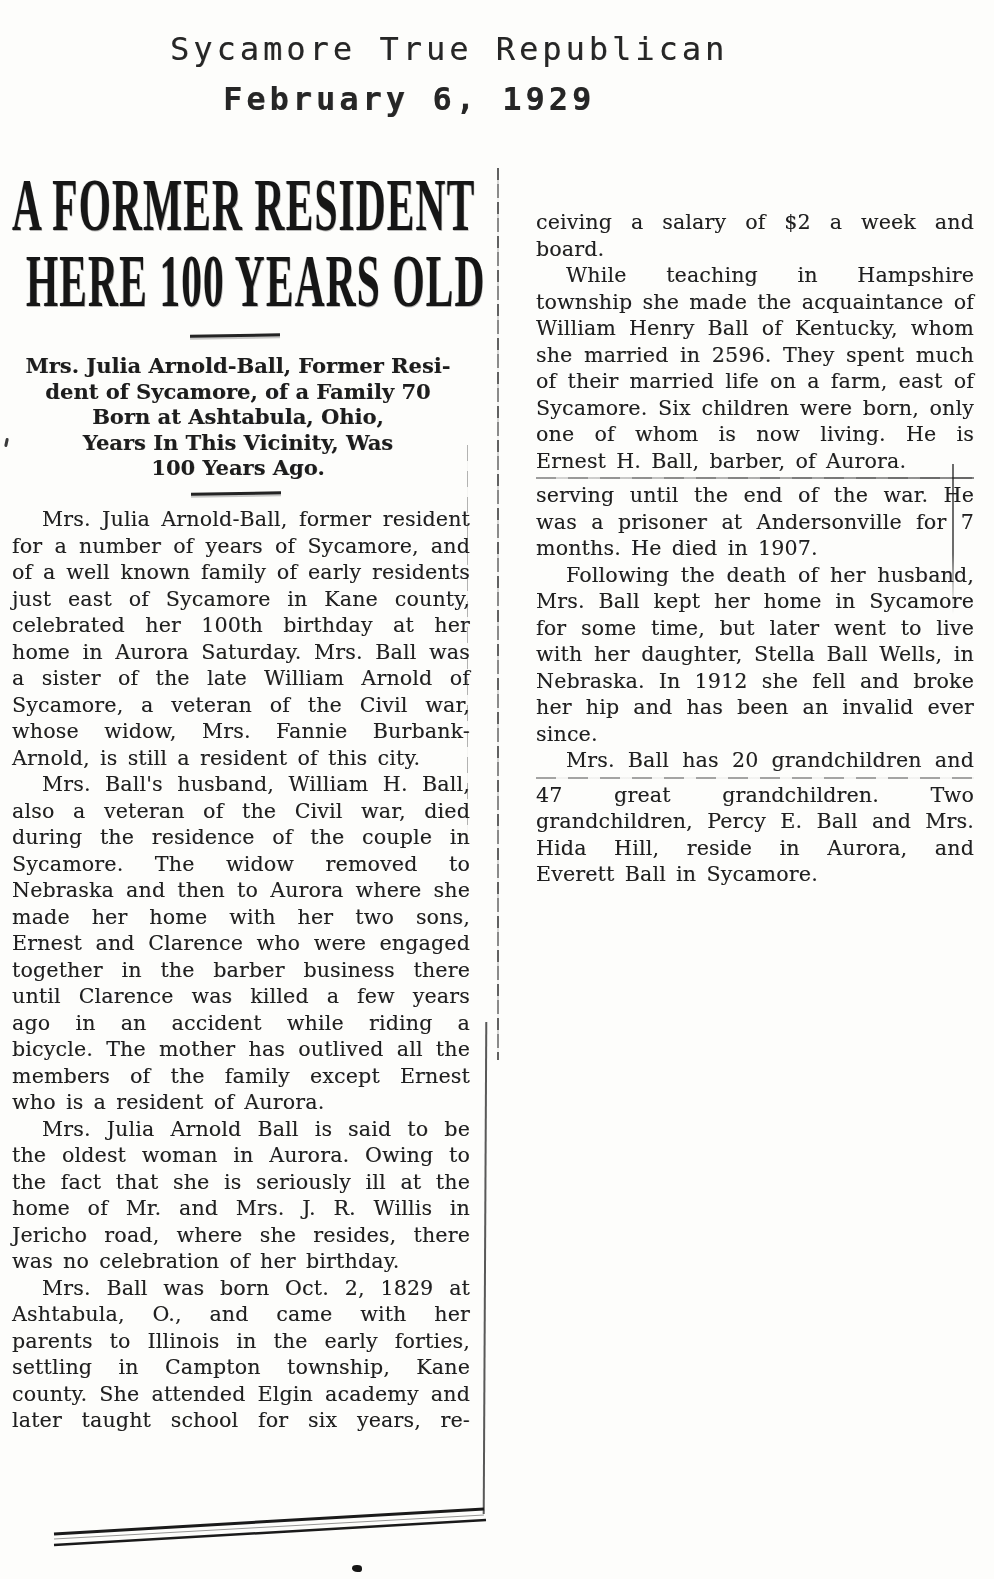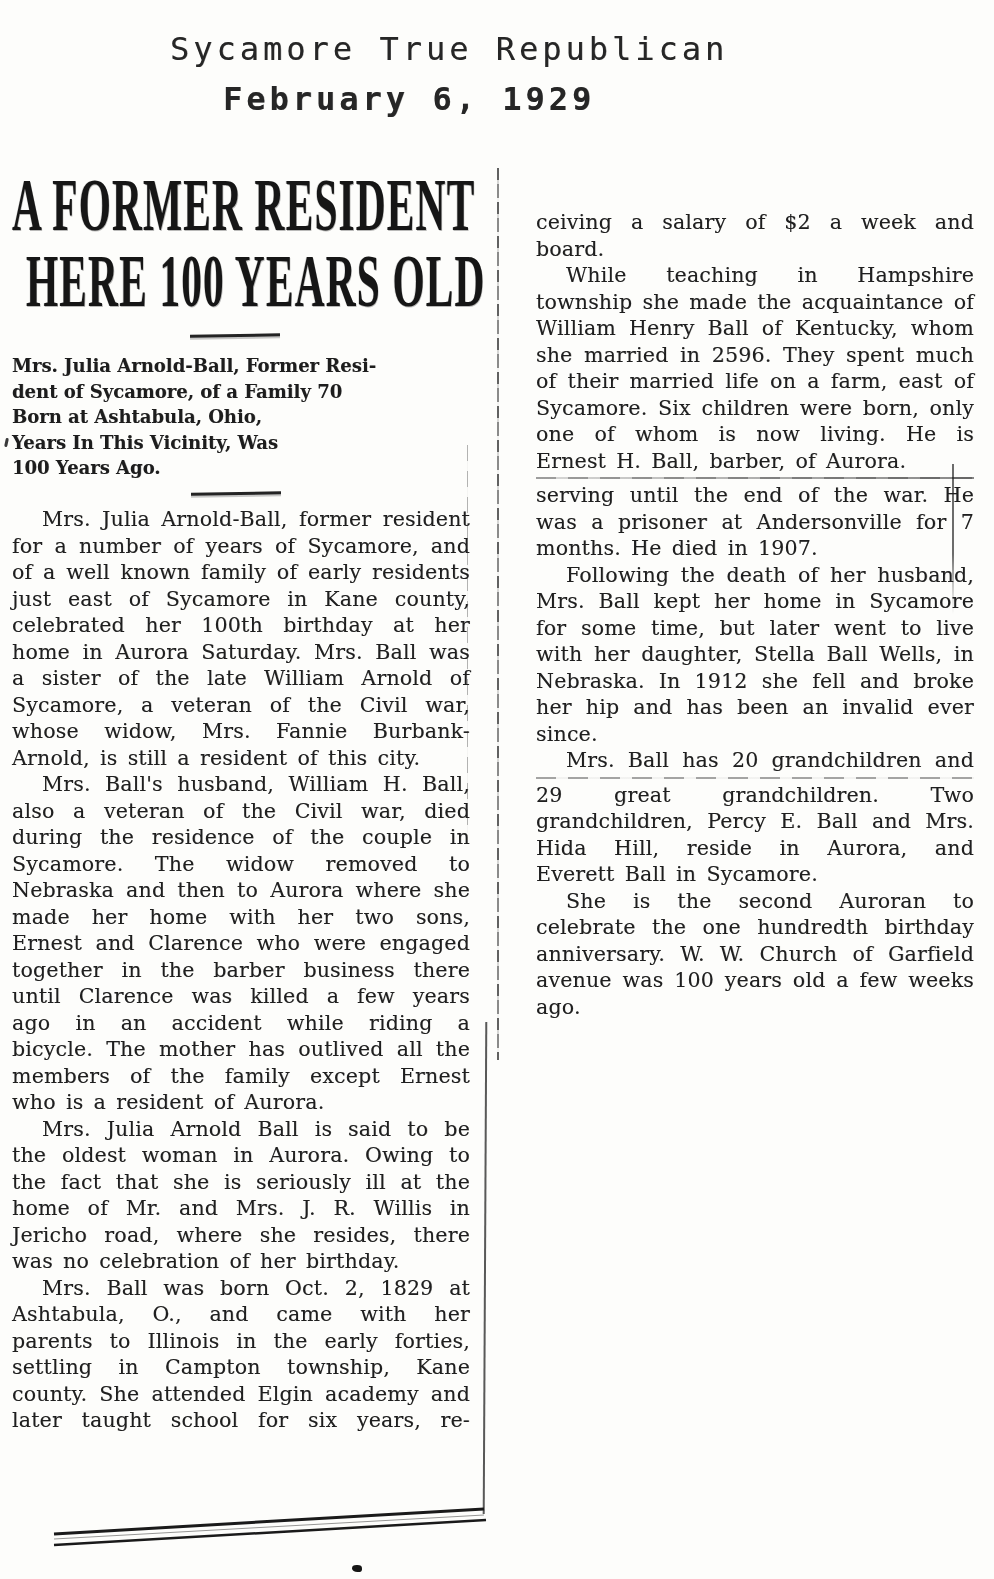--- a/index.html
+++ b/index.html
@@ -52,23 +52,23 @@
     background: #242424;
     box-shadow: 0 2px 0 rgba(40,40,40,.25);
   }
   #rule-under-headline { left: 190px; top: 334px; transform: rotate(-1deg); }
   #rule-under-subhead  { left: 191px; top: 492px; transform: rotate(-1deg); }
 
   
   #subhead {
     position: absolute;
     left: 12px; top: 353px; width: 452px;
-    text-align: left;
+    text-align: center;
     font-weight: bold;
-    font-size: 18px;
+    font-size: 21px;
     line-height: 25.5px;
     color: #1d1d1d;
     text-shadow: 0.4px 0.4px 0.5px rgba(30,30,30,.35);
   }
 
   
   .col {
     position: absolute;
     font-size: 20.5px;
     line-height: 26.5px;
@@ -182,22 +182,21 @@
   </div>
 
   <div class="col" id="right-col">
     <p class="no-indent force-justify">ceiving a salary of $2 a week and board.</p>
     <p>While teaching in Hampshire township she made the acquaintance of William Henry Ball of Kentucky, whom she married in 2596. They spent much of their married life on a farm, east of Sycamore. Six children were born, only one of whom is now living. He is Ernest H. Ball, barber, of Aurora.</p>
     <div class="crease" id="crease-1"></div>
     <p class="no-indent">serving until the end of the war. He was a prisoner at Andersonville for 7 months. He died in 1907.</p>
     <p>Following the death of her husband, Mrs. Ball kept her home in Sycamore for some time, but later went to live with her daughter, Stella Ball Wells, in Nebraska. In 1912 she fell and broke her hip and has been an invalid ever since.</p>
     <p class="force-justify">Mrs. Ball has 20 grandchildren and</p>
     <div class="crease" id="crease-2"></div>
-    <p class="no-indent">29 great grandchildren. Two grandchildren, Percy E. Ball and Mrs. Hida Hill, reside in Aurora, and Everett Ball in Sycamore.</p>
-    <p>She is the second Auroran to celebrate the one hundredth birthday anniversary. W. W. Church of Garfield avenue was 100 years old a few weeks ago.</p>
+    <p class="no-indent">47 great grandchildren. Two grandchildren, Percy E. Ball and Mrs. Hida Hill, reside in Aurora, and Everett Ball in Sycamore.</p>
   </div>
 
   <div class="vrule" id="col-divider"></div>
   <div class="vrule" id="leftcol-rule-upper"></div>
   <div class="vrule" id="leftcol-rule-lower"></div>
   <div class="vrule" id="rightcol-edge-rule"></div>
 
   <svg id="bottom-rule" width="436" height="54" viewBox="0 0 436 54">
     <line x1="2" y1="36" x2="432" y2="11" stroke="#1a1a1a" stroke-width="3"></line>
     <line x1="2" y1="41" x2="432" y2="17" stroke="#1a1a1a" stroke-width="1" opacity="0.45"></line>

